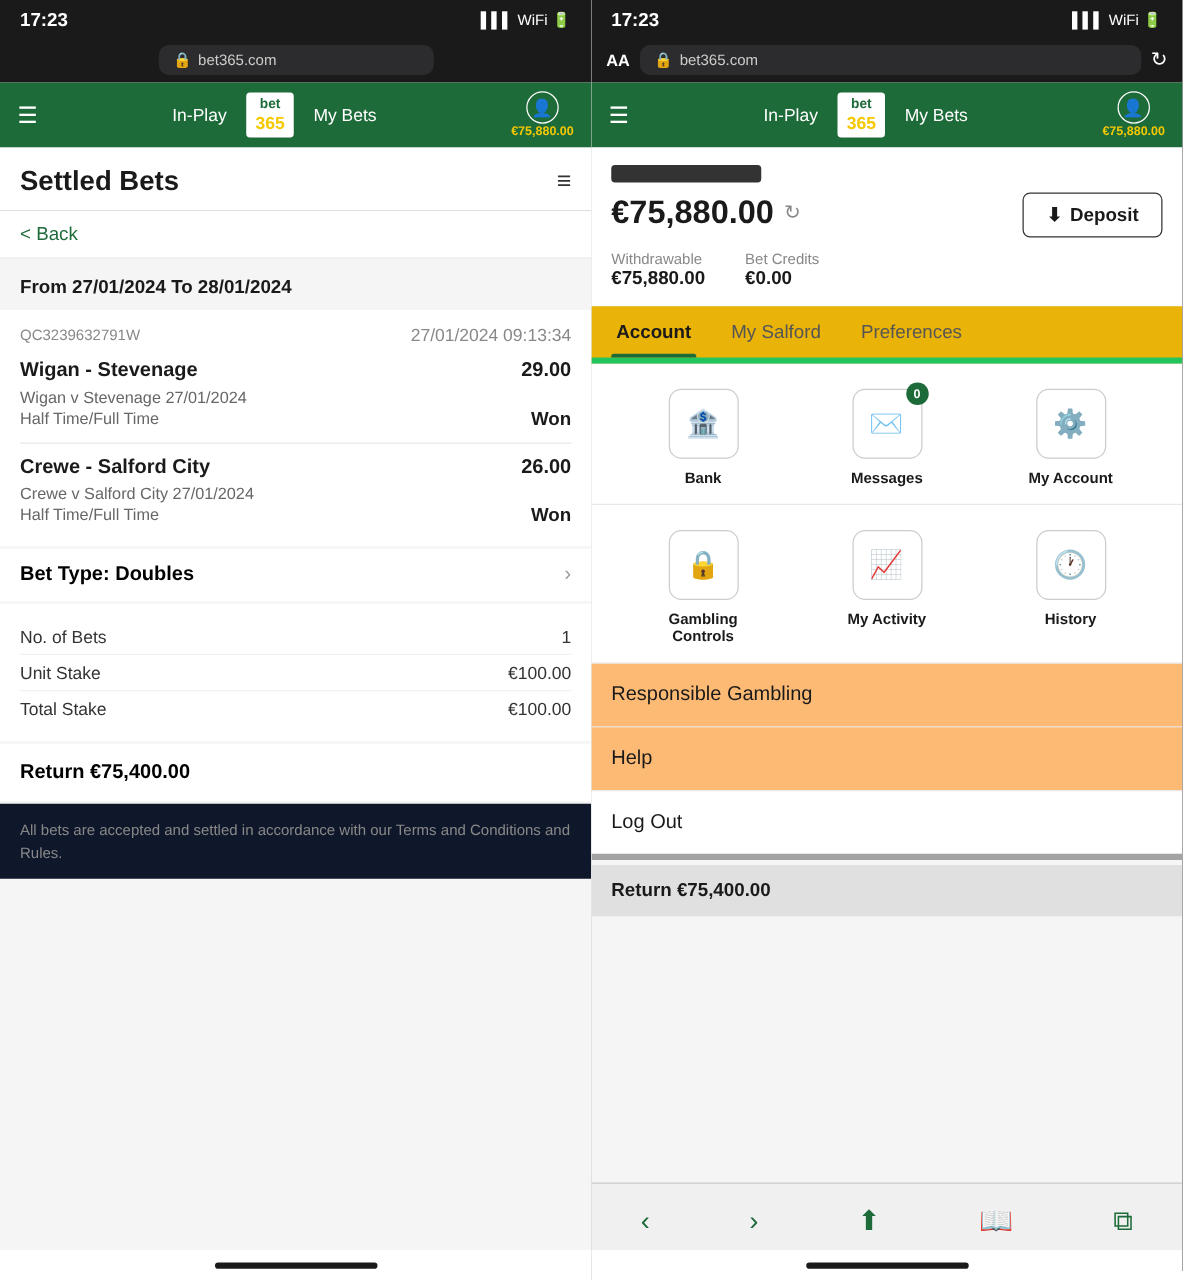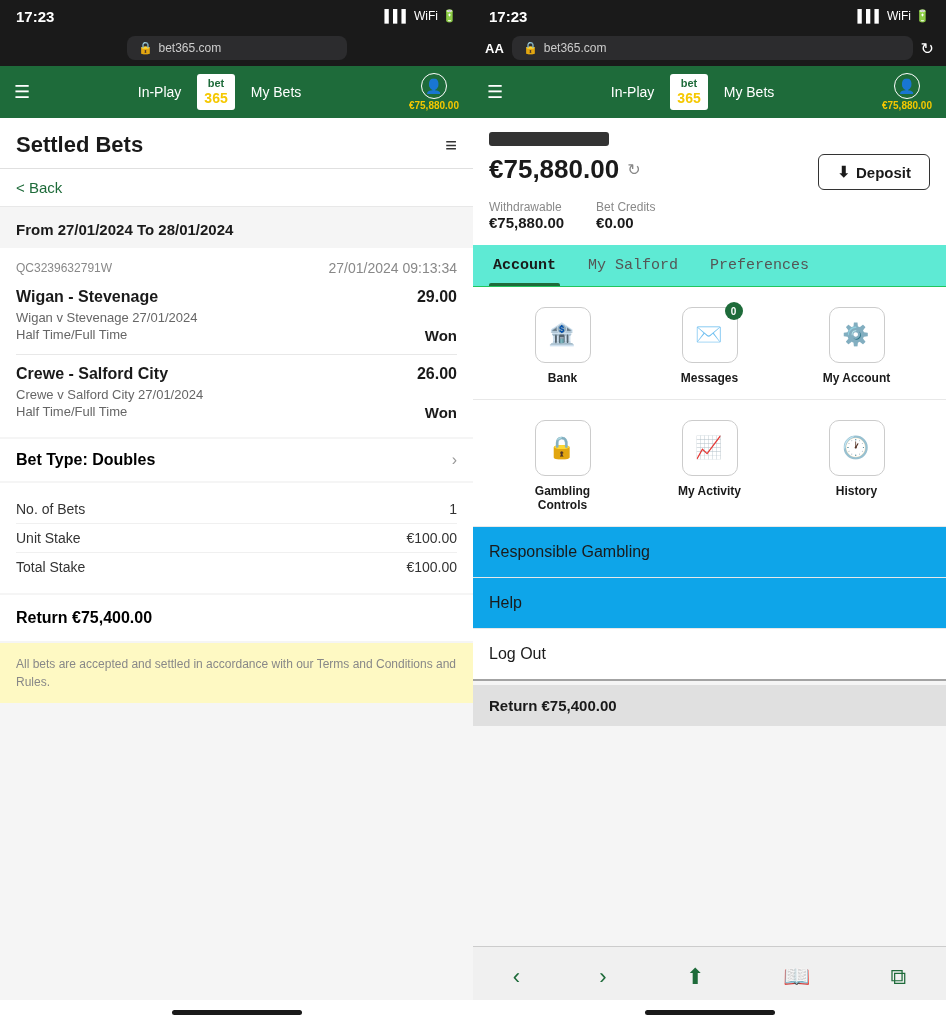--- a/index.html
+++ b/index.html
@@ -299,21 +299,21 @@
       padding: 14px 16px;
       margin-bottom: 2px;
     }
 
     .return-label {
       font-size: 16px;
       font-weight: 700;
     }
 
     .disclaimer-card {
-      background: #fef9c3;
+      background: #0f172a;
       padding: 12px 16px;
       margin-bottom: 8px;
     }
 
     .disclaimer-text {
       font-size: 12px;
       color: #888;
       line-height: 1.5;
     }
 
@@ -456,26 +456,25 @@
       color: #888;
     }
 
     .sub-value {
       font-size: 15px;
       font-weight: 600;
       color: #1a1a1a;
     }
 
     .tabs-row {
-      background: #5eead4;
+      background: #eab308;
       display: flex;
       padding: 0 16px;
-      border-bottom: 1px solid #22c55e;
+      border-bottom: 5px solid #22c55e;
       gap: 24px;
-      font-family: Liberation Mono, monospace;
     }
 
     .tab-item {
       padding: 12px 4px;
       font-size: 15px;
       color: #555;
       cursor: pointer;
       position: relative;
     }
 
@@ -549,33 +548,33 @@
 
     .menu-icons-grid-2 {
       background: #fff;
       display: flex;
       justify-content: space-around;
       padding: 20px 16px 14px;
       border-bottom: 1px solid #e8e8e8;
     }
 
     .section-link {
-      background: #0ea5e9;
+      background: #fdba74;
       padding: 16px 16px;
       font-size: 16px;
       color: #1a1a1a;
       border-bottom: 1px solid #e8e8e8;
     }
 
     .logout-link {
       background: #fff;
       padding: 16px 16px;
       font-size: 16px;
       color: #1a1a1a;
-      border-bottom: 2px solid #a3a3a3;
+      border-bottom: 5px solid #a3a3a3;
       margin-bottom: 4px;
     }
 
     .bottom-peek {
       background: #e0e0e0;
       padding: 12px 16px;
       font-size: 15px;
       font-weight: 700;
       color: #1a1a1a;
     }

